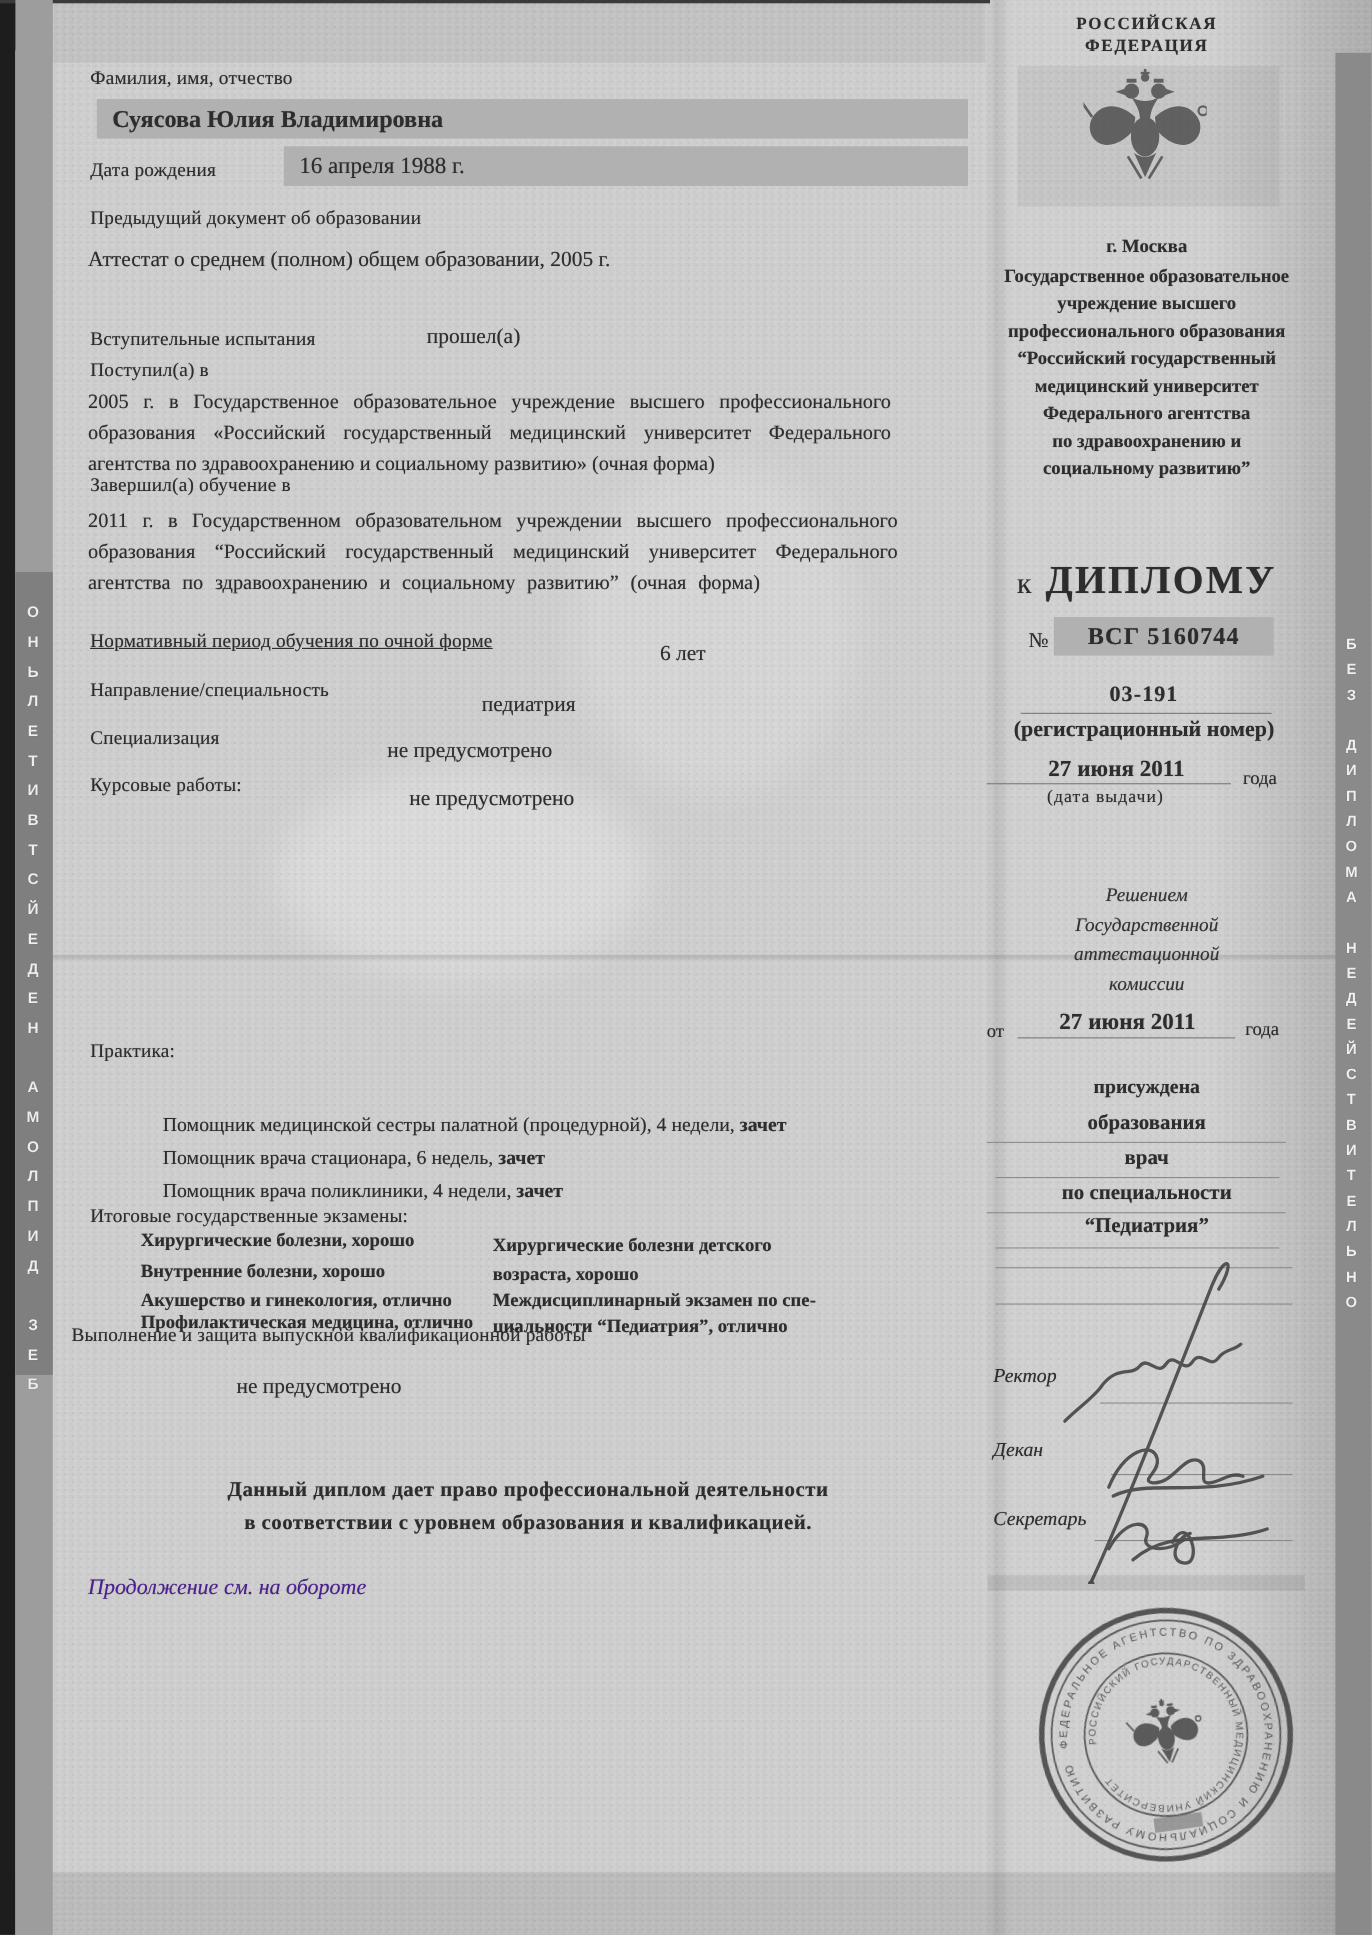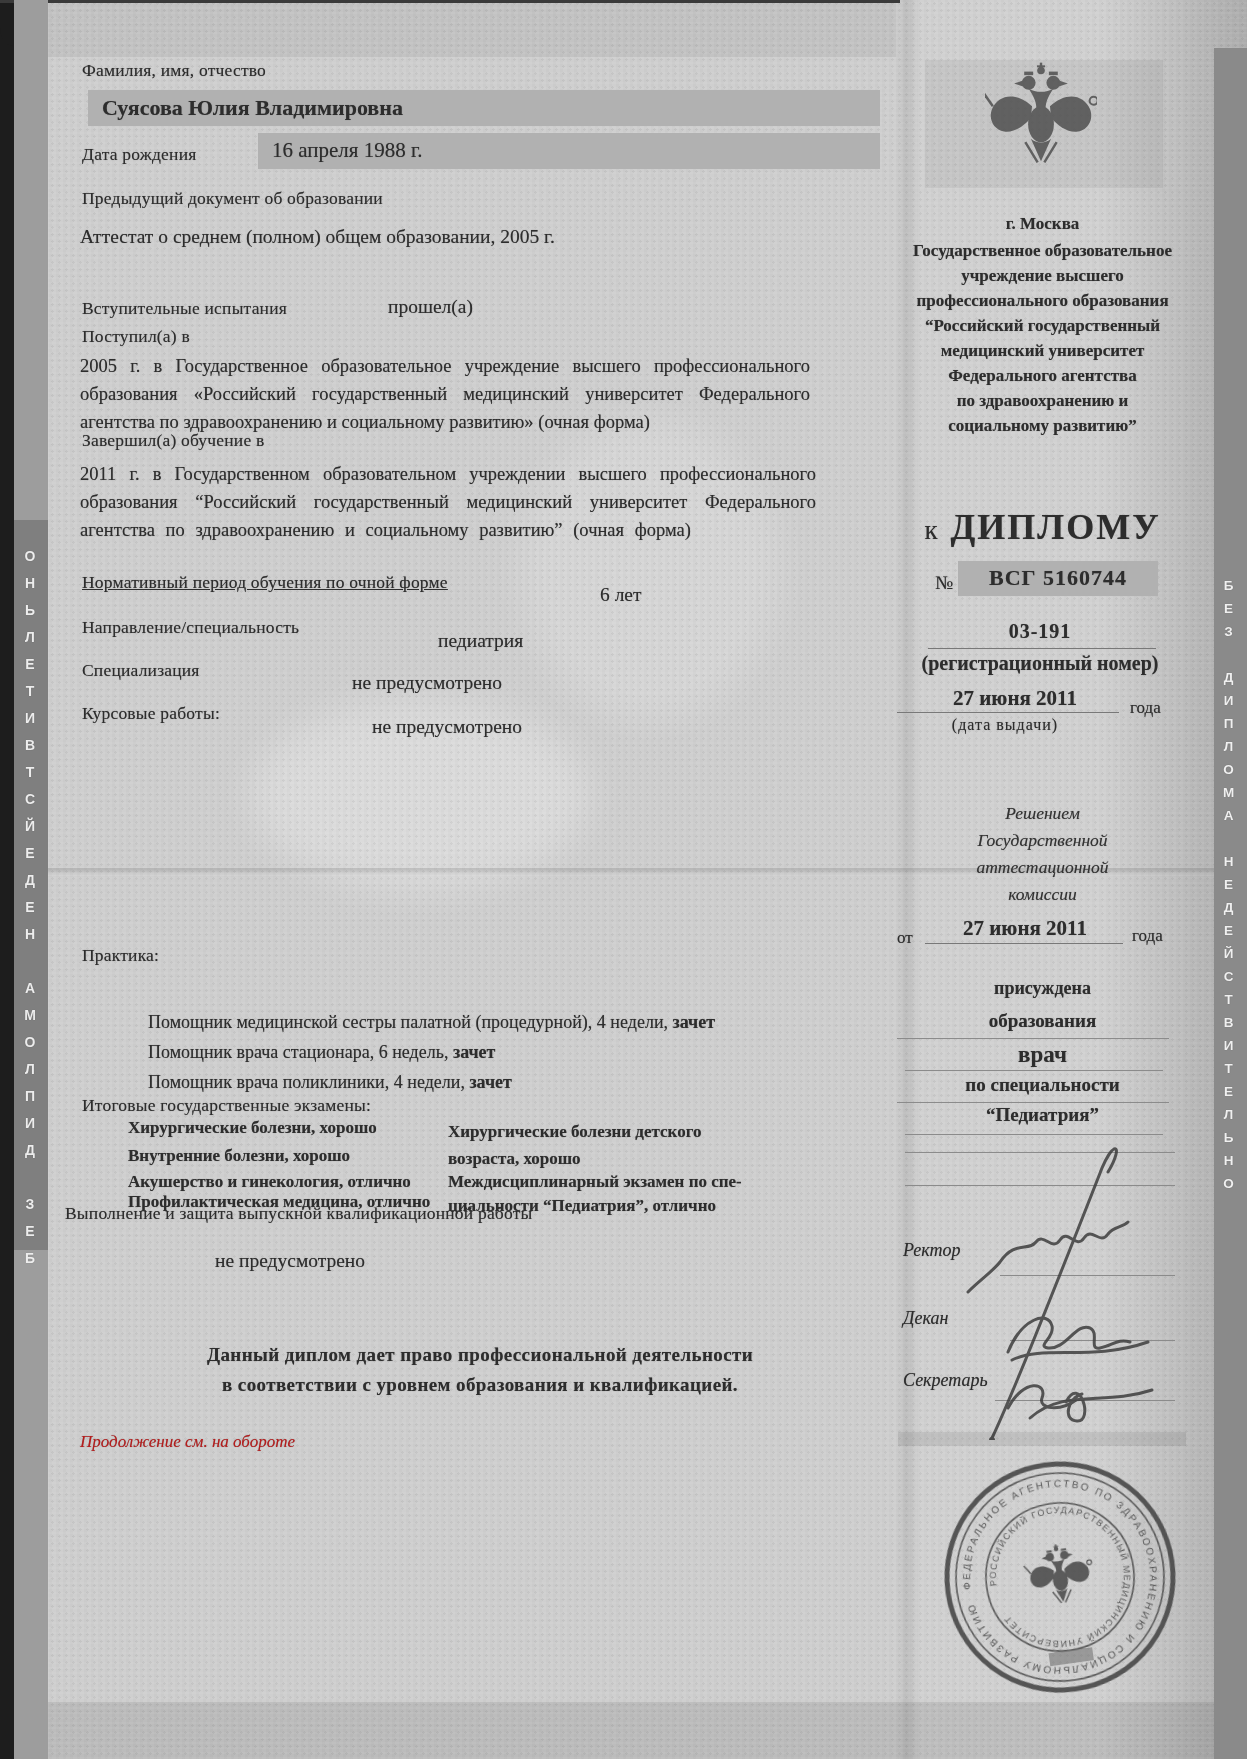--- a/index.html
+++ b/index.html
@@ -115,22 +115,24 @@
 возраста, хорошо</div>
   <div class="abs lbl txt" style="left:65px;top:1203px;font-size:17.5px;">Выполнение и защита выпускной квалификационной работы</div>
 
   <div class="abs b preline txt" style="left:448px;top:1170px;font-size:17px;line-height:24px;">Междисциплинарный экзамен по спе-
 циальности “Педиатрия”, отлично</div>
   <div class="abs txt" style="left:215px;top:1250px;font-size:19.5px;">не предусмотрено</div>
 
   <div class="abs b ctr preline txt" style="left:120px;top:1340px;width:720px;font-size:19px;line-height:30px;letter-spacing:.4px;">Данный диплом дает право профессиональной деятельности
 в соответствии с уровнем образования и квалификацией.</div>
 
-  <div class="abs i txt" style="left:80px;top:1432px;font-size:17px;color:#b91c1c;">Продолжение см. на обороте</div>
-
+  <div class="abs i txt" style="left:80px;top:1432px;font-size:20px;color:#4c1d95;">Продолжение см. на обороте</div>
+
+  <div class="abs rc ctr b preline txt" style="top:12px;font-size:15.5px;letter-spacing:1.5px;line-height:20px;">РОССИЙСКАЯ
+ФЕДЕРАЦИЯ</div>
 
   <div class="abs" style="left:925px;top:60px;width:238px;height:128px;background:rgba(0,0,0,.05);"></div>
   <svg class="abs" style="left:985px;top:58px;opacity:.82;filter:blur(.4px);" width="112" height="128" viewBox="-50 -55 100 110">
     <defs>
       <g id="coa" fill="#4b4b4b">
         <circle cx="0" cy="-46" r="3.4"></circle>
         <rect x="-1.1" y="-53" width="2.2" height="6"></rect>
         <rect x="-3.6" y="-50.6" width="7.2" height="1.8"></rect>
         <rect x="-15" y="-45" width="8" height="3.2"></rect>
         <rect x="7" y="-45" width="8" height="3.2"></rect>
@@ -185,21 +187,21 @@
 комиссии</div>
 
   <div class="abs txt" style="left:897px;top:928px;font-size:17px;">от</div>
   <div class="abs ctr b txt" style="left:925px;top:916px;width:200px;font-size:21px;">27 июня 2011</div>
   <div class="uline" style="left:925px;top:943px;width:198px;"></div>
   <div class="abs txt" style="left:1132px;top:926px;font-size:17px;">года</div>
 
   <div class="abs rc ctr b txt" style="top:978px;font-size:18px;">присуждена</div>
   <div class="abs rc ctr b txt" style="top:1010px;font-size:19px;">образования</div>
   <div class="hair" style="left:897px;top:1038px;width:272px;"></div>
-  <div class="abs rc ctr b txt" style="top:1042px;font-size:23px;">врач</div>
+  <div class="abs rc ctr b txt" style="top:1042px;font-size:19px;">врач</div>
   <div class="hair" style="left:905px;top:1070px;width:258px;"></div>
   <div class="abs rc ctr b txt" style="top:1074px;font-size:19px;">по специальности</div>
   <div class="hair" style="left:897px;top:1102px;width:272px;"></div>
   <div class="abs rc ctr b txt" style="top:1104px;font-size:19px;">“Педиатрия”</div>
   <div class="hair" style="left:905px;top:1134px;width:258px;"></div>
 
   <div class="hair" style="left:905px;top:1152px;width:270px;"></div>
   <div class="hair" style="left:905px;top:1185px;width:270px;"></div>
 
   <div class="abs i txt" style="left:903px;top:1240px;font-size:18px;">Ректор</div>

